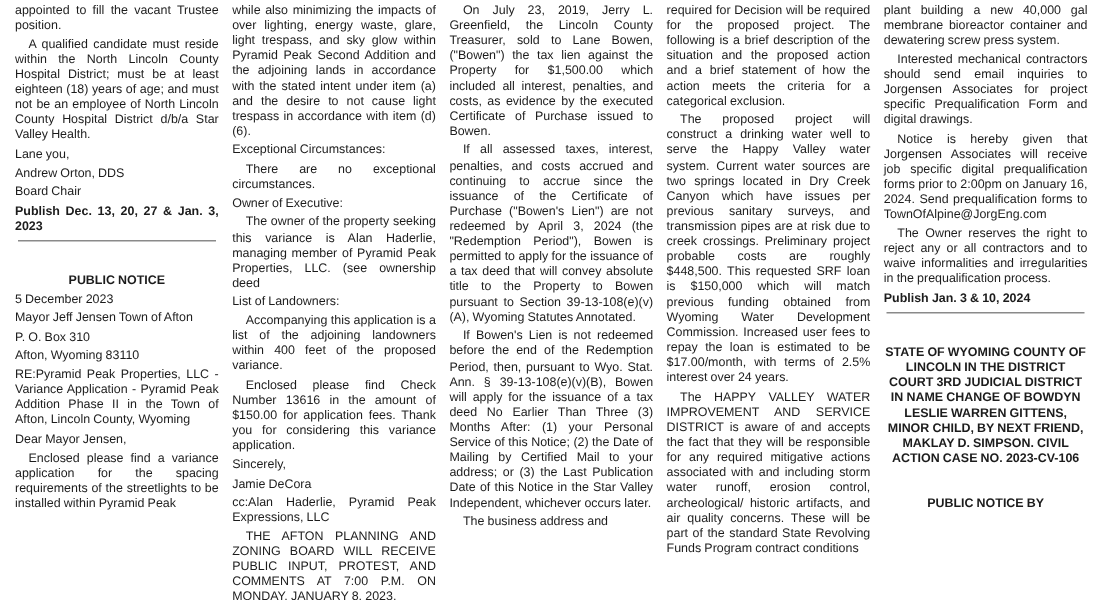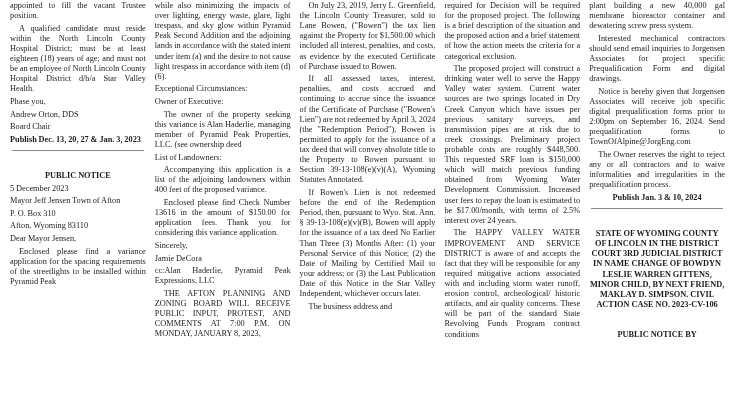--- a/index.html
+++ b/index.html
@@ -4,21 +4,21 @@
 <style>
   * { box-sizing: border-box; }
   html, body { margin: 0; padding: 0; background: #ffffff; }
   .page {
     position: relative;
     width: 735px;
     height: 400px;
     overflow: hidden;
     background: #ffffff;
     color: #1c1c1c;
-    font-family: Liberation Serif, serif;
+    font-family: Liberation Sans, sans-serif;
     font-size: 8.3px;
     line-height: 1.22;
     padding: 1px 10px 0 10px;
   }
   .cols {
     display: flex;
     gap: 9px;
     height: 100%;
   }
   .col {
@@ -34,53 +34,55 @@
   .body-noindent { text-indent: 0; }
   .bold { font-weight: bold; text-indent: 0; }
   .bold-center {
     font-weight: bold;
     text-align: center;
     text-indent: 0;
     margin-top: 20px;
   }
   .bold-right {
     font-weight: bold;
-    text-align: center;
+    text-align: left;
     text-indent: 0;
   }
   .rule {
     border-top: 1px solid #8a8a8a;
     margin: 5px 2px 6px 2px;
     height: 0;
   }
 </style>
 </head>
 <body>
 
 <div class="page">
   <div class="cols">
       <div class="col">
         <p class="blk body-noindent">appointed to fill the vacant Trustee position.</p>
         <p class="blk body">A qualified candidate must reside within the North Lincoln County Hospital District; must be at least eighteen (18) years of age; and must not be an employee of North Lincoln County Hospital District d/b/a Star Valley Health.</p>
-        <p class="blk body-noindent">Phase you,</p>
+        <p class="blk body-noindent">Lane you,</p>
         <p class="blk body-noindent">Andrew Orton, DDS</p>
         <p class="blk body-noindent">Board Chair</p>
         <p class="blk bold">Publish Dec. 13, 20, 27 &amp; Jan. 3, 2023</p>
         <div class="rule"></div>
         <p class="blk bold-center">PUBLIC NOTICE</p>
         <p class="blk body-noindent">5 December 2023</p>
         <p class="blk body-noindent">Mayor Jeff Jensen Town of Afton</p>
         <p class="blk body-noindent">P. O. Box 310</p>
         <p class="blk body-noindent">Afton, Wyoming 83110</p>
+        <p class="blk body-noindent">RE:Pyramid Peak Properties, LLC - Variance Application - Pyramid Peak Addition Phase II in the Town of Afton, Lincoln County, Wyoming</p>
         <p class="blk body-noindent">Dear Mayor Jensen,</p>
         <p class="blk body">Enclosed please find a variance application for the spacing requirements of the streetlights to be installed within Pyramid Peak</p>
       </div>
       <div class="col">
         <p class="blk body-noindent">while also minimizing the impacts of over lighting, energy waste, glare, light trespass, and sky glow within Pyramid Peak Second Addition and the adjoining lands in accordance with the stated intent under item (a) and the desire to not cause light trespass in accordance with item (d)(6).</p>
         <p class="blk body-noindent">Exceptional Circumstances:</p>
+        <p class="blk body">There are no exceptional circumstances.</p>
         <p class="blk body-noindent">Owner of Executive:</p>
         <p class="blk body">The owner of the property seeking this variance is Alan Haderlie, managing member of Pyramid Peak Properties, LLC. (see ownership deed</p>
         <p class="blk body-noindent">List of Landowners:</p>
         <p class="blk body">Accompanying this application is a list of the adjoining landowners within 400 feet of the proposed variance.</p>
         <p class="blk body">Enclosed please find Check Number 13616 in the amount of $150.00 for application fees. Thank you for considering this variance application.</p>
         <p class="blk body-noindent">Sincerely,</p>
         <p class="blk body-noindent">Jamie DeCora</p>
         <p class="blk body-noindent">cc:Alan Haderlie, Pyramid Peak Expressions, LLC</p>
         <p class="blk body">THE AFTON PLANNING AND ZONING BOARD WILL RECEIVE PUBLIC INPUT, PROTEST, AND COMMENTS AT 7:00 P.M. ON MONDAY, JANUARY 8, 2023,</p>
       </div>
@@ -91,21 +93,21 @@
         <p class="blk body">The business address and</p>
       </div>
       <div class="col">
         <p class="blk body-noindent">required for Decision will be required for the proposed project. The following is a brief description of the situation and the proposed action and a brief statement of how the action meets the criteria for a categorical exclusion.</p>
         <p class="blk body">The proposed project will construct a drinking water well to serve the Happy Valley water system. Current water sources are two springs located in Dry Creek Canyon which have issues per previous sanitary surveys, and transmission pipes are at risk due to creek crossings. Preliminary project probable costs are roughly $448,500. This requested SRF loan is $150,000 which will match previous funding obtained from Wyoming Water Development Commission. Increased user fees to repay the loan is estimated to be $17.00/month, with terms of 2.5% interest over 24 years.</p>
         <p class="blk body">The HAPPY VALLEY WATER IMPROVEMENT AND SERVICE DISTRICT is aware of and accepts the fact that they will be responsible for any required mitigative actions associated with and including storm water runoff, erosion control, archeological/ historic artifacts, and air quality concerns. These will be part of the standard State Revolving Funds Program contract conditions</p>
       </div>
       <div class="col">
         <p class="blk body-noindent">plant building a new 40,000 gal membrane bioreactor container and dewatering screw press system.</p>
         <p class="blk body">Interested mechanical contractors should send email inquiries to Jorgensen Associates for project specific Prequalification Form and digital drawings.</p>
-        <p class="blk body">Notice is hereby given that Jorgensen Associates will receive job specific digital prequalification forms prior to 2:00pm on September 16, 2024. Send prequalification forms to TownOfAlpine@JorgEng.com</p>
+        <p class="blk body">Notice is hereby given that Jorgensen Associates will receive job specific digital prequalification forms prior to 2:00pm on January 16, 2024. Send prequalification forms to TownOfAlpine@JorgEng.com</p>
         <p class="blk body">The Owner reserves the right to reject any or all contractors and to waive informalities and irregularities in the prequalification process.</p>
         <p class="blk bold-right">Publish Jan. 3 &amp; 10, 2024</p>
         <div class="rule"></div>
         <p class="blk bold-center">STATE OF WYOMING COUNTY OF LINCOLN IN THE DISTRICT COURT 3RD JUDICIAL DISTRICT IN NAME CHANGE OF BOWDYN LESLIE WARREN GITTENS, MINOR CHILD, BY NEXT FRIEND, MAKLAY D. SIMPSON. CIVIL ACTION CASE NO. 2023-CV-106</p>
         <p class="blk bold-center">PUBLIC NOTICE BY</p>
       </div>
     </div>
 </div>
 
 </body></html>

